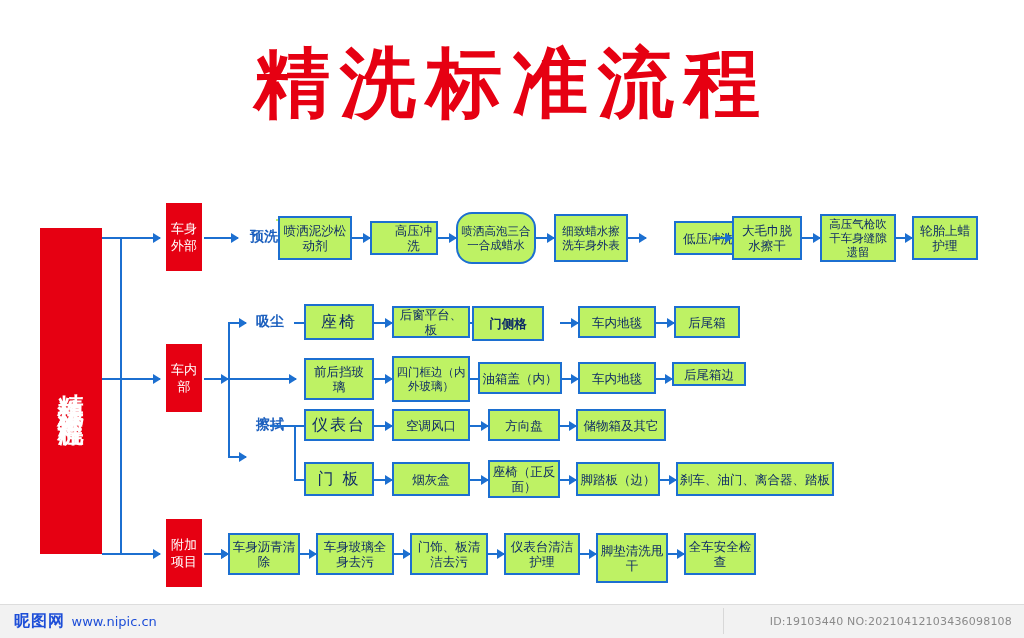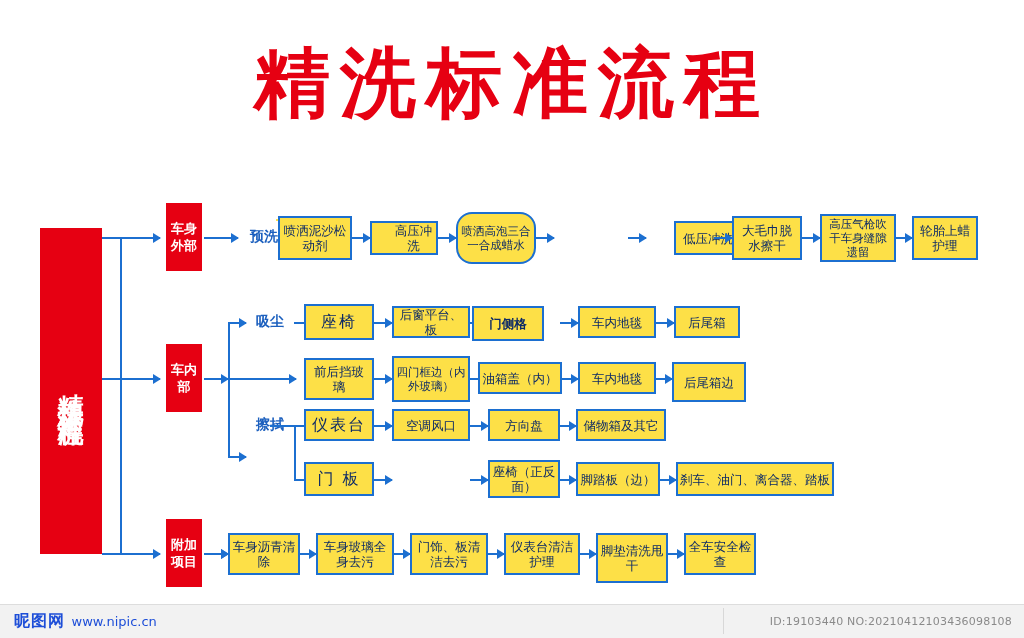--- a/index.html
+++ b/index.html
@@ -54,21 +54,21 @@
     box-sizing: border-box;
     padding: 6px 4px;
   }
   .red-banner span { display: block; writing-mode: vertical-rl; text-orientation: upright; letter-spacing: 6px;}
   
   .red-box {
     position: absolute;
     background: #e60012;
     color: #ffffff;
     font-size: 13px;
-    font-weight: bold;
+    font-weight: normal;
     line-height: 17px;
     text-align: center;
     display: flex;
     align-items: center;
     justify-content: center;
     box-sizing: border-box;
     padding: 2px;
   }
   
   .blue-label {
@@ -79,21 +79,21 @@
     text-align: center;
     display: flex;
     align-items: center;
     justify-content: center;
     box-sizing: border-box;
   }
   
   .pbox {
     position: absolute;
     border: 2px solid #1c6fd0;
-    background: #fde047;
+    background: #bef264;
     color: #0d2a66;
     box-sizing: border-box;
     display: flex;
     align-items: center;
     justify-content: center;
     text-align: center;
     font-size: 13px;
     line-height: 16px;
     padding: 1px 2px;
   }
@@ -203,20 +203,23 @@
   <div class="pbox mid" style="left:370px; top:221px; width:68px; height:34px;padding-left:21px;">
     <span>高压冲洗</span>
   </div>
   <div class="arrow-h" style="left:438px; top:237px; width:18px;"></div>
 
   <div class="pbox small" style="left:456px; top:212px; width:80px; height:52px;border-radius:16px;">
     <span>喷洒高泡三合一合成蜡水</span>
   </div>
   <div class="arrow-h" style="left:536px; top:237px; width:18px;"></div>
 
+  <div class="pbox small" style="left:554px; top:214px; width:74px; height:48px;">
+    <span>细致蜡水擦洗车身外表</span>
+  </div>
   <div class="arrow-h" style="left:628px; top:237px; width:18px;"></div>
 
   <div class="pbox mid" style="left:646px; top:221px; width:68px; height:34px;margin-left:28px;">
     <span>低压冲洗</span>
   </div>
   <div class="arrow-h" style="left:714px; top:237px; width:18px;"></div>
 
   <div class="pbox mid" style="left:732px; top:216px; width:70px; height:44px;">
     <span>大毛巾脱水擦干</span>
   </div>
@@ -289,21 +292,21 @@
   <div class="pbox mid" style="left:478px; top:362px; width:84px; height:32px;">
     <span>油箱盖（内）</span>
   </div>
   <div class="arrow-h" style="left:562px; top:378px; width:16px;"></div>
 
   <div class="pbox mid" style="left:578px; top:362px; width:78px; height:32px;">
     <span>车内地毯</span>
   </div>
   <div class="arrow-h" style="left:656px; top:378px; width:16px;"></div>
 
-  <div class="pbox mid" style="left:672px; top:362px; width:74px; height:40px;">
+  <div class="pbox mid" style="left:672px; top:362px; width:74px; height:24px;">
     <span>后尾箱边</span>
   </div>
 
   <div class="pbox big" style="left:304px; top:409px; width:70px; height:32px;">
     <span>仪表台</span>
   </div>
   <div class="arrow-h" style="left:374px; top:425px; width:18px;"></div>
 
   <div class="pbox mid" style="left:392px; top:409px; width:78px; height:32px;">
     <span>空调风口</span>
@@ -317,20 +320,23 @@
 
   <div class="pbox mid" style="left:576px; top:409px; width:90px; height:32px;">
     <span>储物箱及其它</span>
   </div>
 
   <div class="pbox big" style="left:304px; top:462px; width:70px; height:34px;">
     <span>门 板</span>
   </div>
   <div class="arrow-h" style="left:374px; top:479px; width:18px;"></div>
 
+  <div class="pbox mid" style="left:392px; top:462px; width:78px; height:34px;">
+    <span>烟灰盒</span>
+  </div>
   <div class="arrow-h" style="left:470px; top:479px; width:18px;"></div>
 
   <div class="pbox mid" style="left:488px; top:460px; width:72px; height:38px;">
     <span>座椅（正反面）</span>
   </div>
   <div class="arrow-h" style="left:560px; top:479px; width:16px;"></div>
 
   <div class="pbox mid" style="left:576px; top:462px; width:84px; height:34px;">
     <span>脚踏板（边）</span>
   </div>

